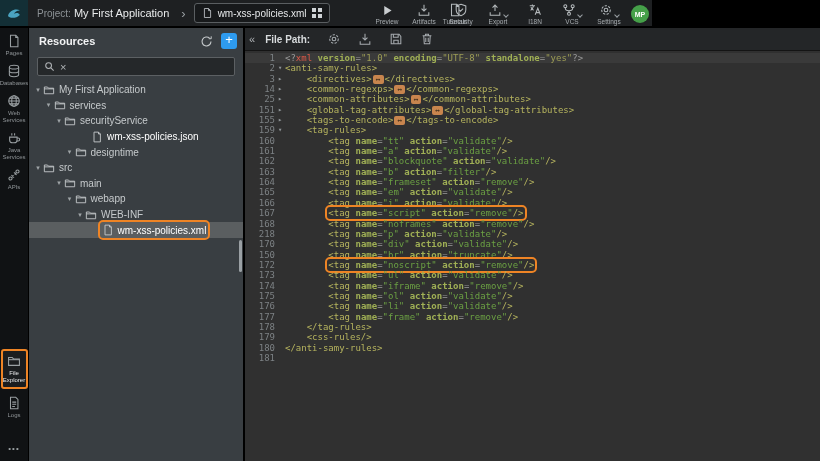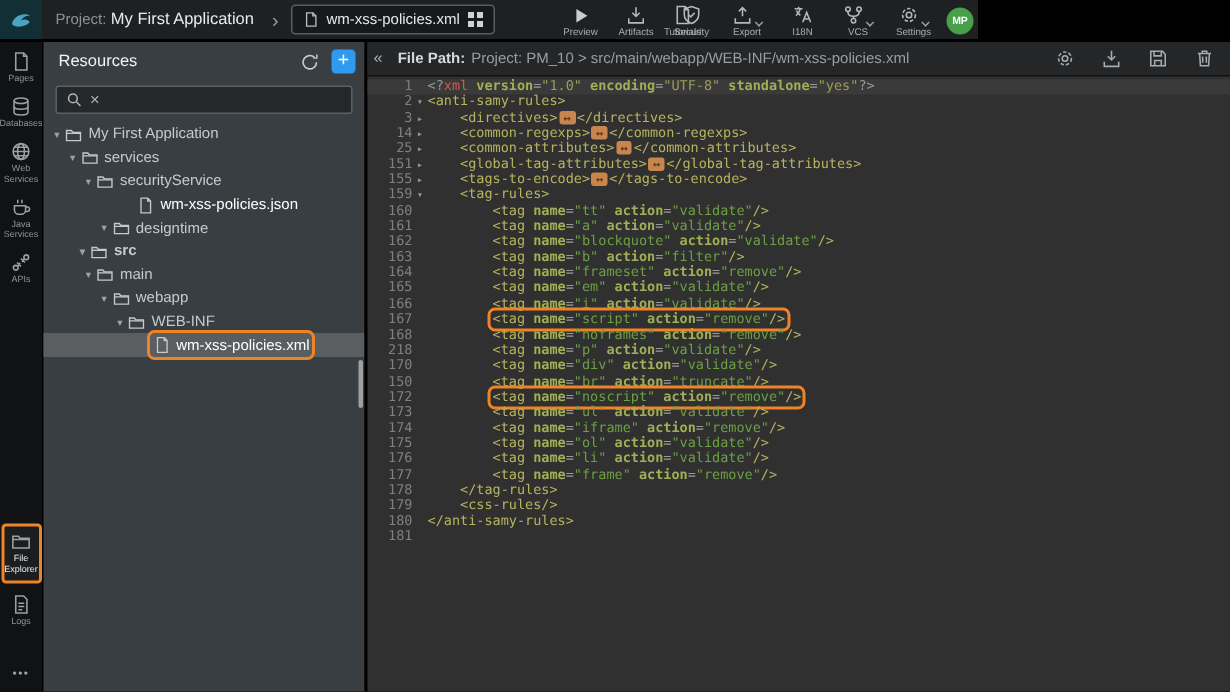--- a/index.html
+++ b/index.html
@@ -38,21 +38,21 @@
   .rail-item.active { border:2px solid #ee8425; border-radius:3px; padding:3px 0;
     background:#1b1d1f; }
   .rail-item.active .lbl { color:#e8eaeb; }
   .rail-spacer { flex:1; }
   #rail-more { color:#9aa0a3; font-size:8px; letter-spacing:1px; margin-bottom:8px; cursor:pointer; }
 
   
   #resources { position:absolute; left:28px; top:28px; width:215px; height:433px;
     background:#393e42; border-left:1px solid #000; }
   #res-header { height:26px; display:flex; align-items:center; padding:0 6px 0 10px; }
-  #res-title { color:#f2f3f4; font-size:11px; font-weight:normal; flex:1; }
+  #res-title { color:#f2f3f4; font-size:11px; font-weight:bold; flex:1; }
   #refresh-btn { color:#c6cacc; margin-right:8px; cursor:pointer; display:flex; }
   #add-btn { width:16px; height:16px; background:#2e9bef; border-radius:3px; color:#fff;
     font-size:13px; line-height:14px; text-align:center; cursor:pointer; }
   #search-box { margin:3px 8px 6px 8px; height:19px; background:#25282a; border:1px solid #5c6063;
     border-radius:2px; display:flex; align-items:center; padding:0 6px; gap:5px; }
   #search-input { flex:1; background:transparent; border:none; outline:none; color:#d4d7d9;
     font-size:10px; font-family:"Liberation Sans", sans-serif; }
   #search-clear { color:#b0b4b7; font-size:11px; cursor:pointer; }
   .tree-row { height:15.6px; display:flex; align-items:center; color:#c6cacc; font-size:10px;
     white-space:nowrap; cursor:pointer; }
@@ -342,21 +342,21 @@
       <div class="tree-row folder" style="padding-left: 35.5px;">
         <span class="arrow">▾</span>
         <span style="display:flex">
           <svg width="12" height="12" viewBox="0 0 16 16" fill="none" stroke="currentColor" stroke-width="1.2">
             <path d="M1.8 4h4.2l1.4 1.6h6.8V13H1.8z"></path>
             <path d="M1.8 6.5h12.4"></path>
           </svg>
         </span>
         <span class="t-lbl">designtime</span>
       </div>
-      <div class="tree-row folder" style="padding-left: 21px; font-weight: bold;">
+      <div class="tree-row folder" style="padding-left: 4px;">
         <span class="arrow">▾</span>
         <span style="display:flex">
           <svg width="12" height="12" viewBox="0 0 16 16" fill="none" stroke="currentColor" stroke-width="1.2">
             <path d="M1.8 4h4.2l1.4 1.6h6.8V13H1.8z"></path>
             <path d="M1.8 6.5h12.4"></path>
           </svg>
         </span>
         <span class="t-lbl">src</span>
       </div>
       <div class="tree-row folder" style="padding-left: 25px;">
@@ -401,21 +401,20 @@
         </span>
       </div>
     </div>
   <div id="res-scroll"></div>
 </div>
 
 <div id="editor">
   <div id="ed-header">
     <span id="ed-collapse">«</span>
     <span id="ed-path-label">File Path:</span>
-    <span id="ed-path">Project: PM_10 &gt; src/main/webapp/WEB-INF/wm-xss-policies.xml</span>
     <span id="ed-tools" style="display:flex">
         <span class="ed-tool">
           <span>
             <svg width="14" height="14" viewBox="0 0 16 16" fill="none" stroke="currentColor" stroke-width="1.2">
               <circle cx="8" cy="8" r="2.1"></circle>
               <circle cx="8" cy="8" r="4.9" stroke-dasharray="2.6 1.6"></circle>
             </svg>
           </span>
         </span>
         <span class="ed-tool">

